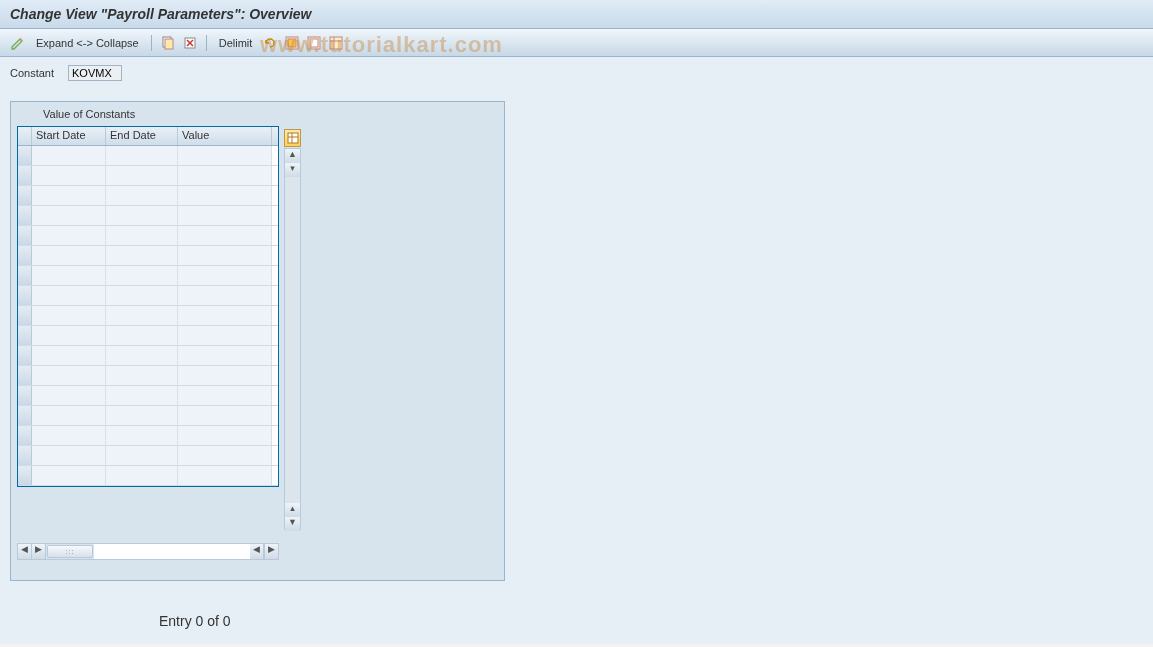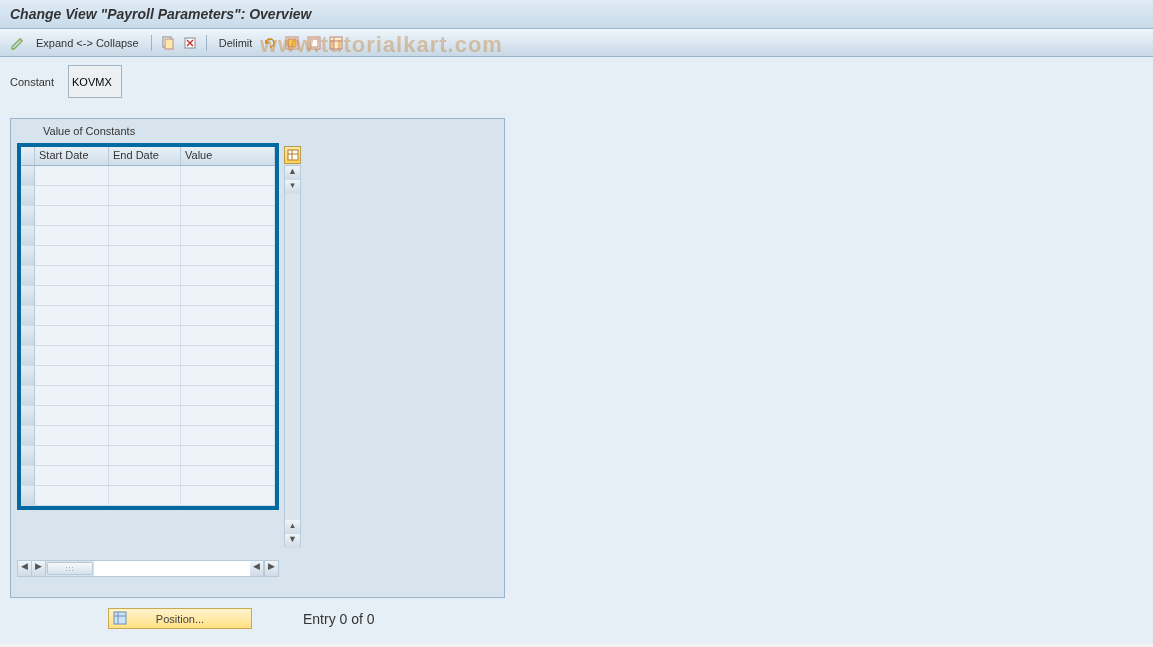--- a/index.html
+++ b/index.html
@@ -48,40 +48,40 @@
   }
   .content-area {
     background: #e7eff6;
     padding: 8px 10px;
     height: calc(100% - 60px);
     position: relative;
   }
   .constant-row { display:flex; align-items:center; gap:14px; margin-bottom:20px;}
   .constant-label { font-size:11px; color:#333; }
   .constant-field {
-    width: 54px; height:33px;
+    width: 54px; height:16px;
     background: #ecf0f3;
     border:1px solid #a0b4c6;
     font-size:11px; padding:5px 3px;
   }
   .panel {
     border: 1px solid #9ab4cc;
     background: #d7e4ee;
     width: 495px;
     height: 480px;
     position: relative;
     padding: 6px;
   }
   .panel-title {
     font-size:11px; color:#333;
     padding: 0 2px 6px 2px;
     margin-left: 24px;
   }
   .grid {
-    border:4px solid #0369a1;
+    border:1px solid #0369a1;
     width: 262px;
     float:left;
     background:#fff;
   }
   .grid-header {
     display:flex;
     background: linear-gradient(to bottom,#e9f0f6,#cfdeeb);
     border-bottom:1px solid #9ab4cc;
   }
   .gh-sel { width:14px; border-right:1px solid #b8cad9; height:18px;}
@@ -384,28 +384,18 @@
         <div class="hs-thumb">:::</div>
         <div class="hs-track"></div>
         <div class="hs-btn">◀</div>
         <div class="hs-btn">▶</div>
       </div>
     </div>
 
   </div>
 
   <div class="footer-row">
-    <div class="position-btn">
-      <span class="pb-icon">
-        <svg width="15" height="15">
-            <rect x="1" y="1" width="12" height="12" fill="#cde3f5" stroke="#6a8fb5"></rect>
-            <line x1="1" y1="5" x2="13" y2="5" stroke="#6a8fb5"></line>
-            <line x1="5" y1="1" x2="5" y2="13" stroke="#6a8fb5"></line>
-          </svg>
-      </span>
-      <span>Position...</span>
-    </div>
     <span class="entry-text">Entry 0 of 0</span>
   </div>
 
 </div>
 
 <div class="watermark">www.tutorialkart.com</div>
 
 </body></html>

